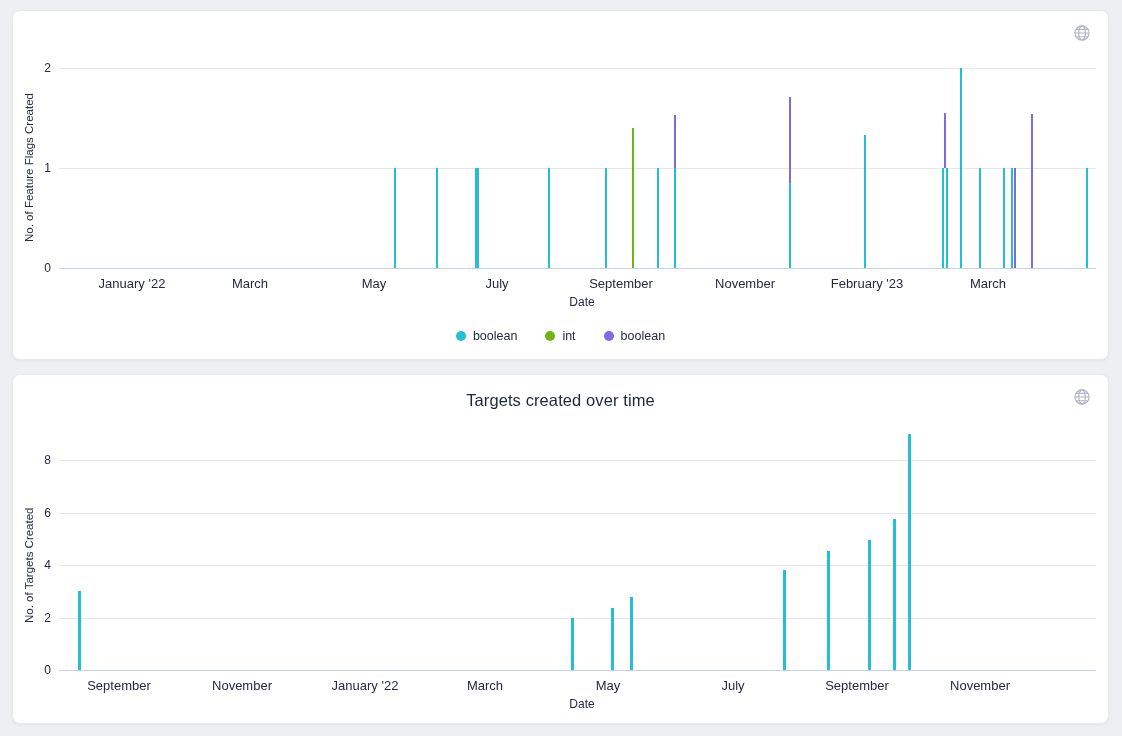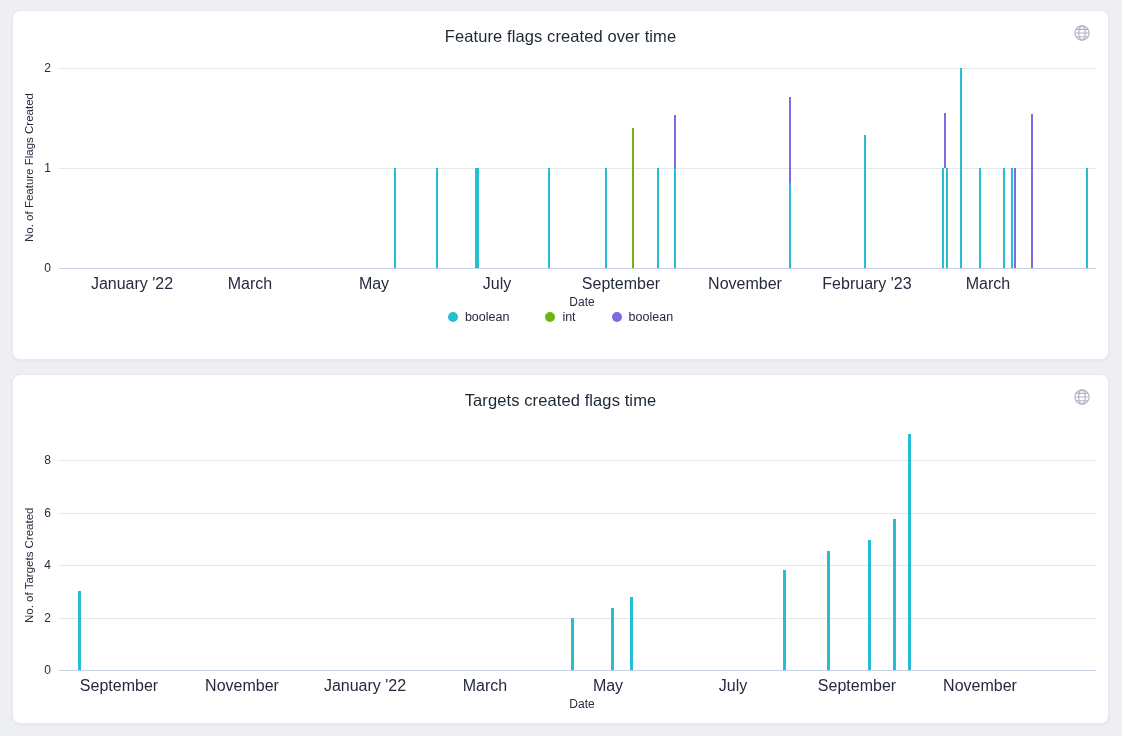--- a/index.html
+++ b/index.html
@@ -29,51 +29,50 @@
   .globe svg *{stroke:var(--icon);fill:none;stroke-width:1.15}
   .plot{position:absolute;left:0;top:0;right:0;bottom:0}
   .gridline{position:absolute;height:1px;background:var(--grid)}
   .axis-line{position:absolute;height:1px;background:var(--axisline)}
   .y-tick{
     position:absolute;left:0;width:38px;text-align:right;
     font-size:12px;line-height:14px;color:var(--label);
   }
   .x-tick{
     position:absolute;transform:translateX(-50%);white-space:nowrap;
-    font-size:16px;line-height:14px;color:var(--label);
+    font-size:13px;line-height:14px;color:var(--label);
   }
   .bar{position:absolute}
   .y-title{
     position:absolute;left:8px;width:16px;display:flex;align-items:center;justify-content:center;
     writing-mode:vertical-rl;transform:rotate(180deg);
     font-size:11.5px;color:var(--label);white-space:nowrap;
   }
   .card-1 .y-title{top:56px;height:201px}
   .card-2 .y-title{top:85px;height:210px}
   .x-title{
     position:absolute;transform:translateX(-50%);
     font-size:12px;line-height:14px;color:var(--label);
   }
   .card-1 .x-title{left:569px;top:284px}
   .card-2 .x-title{left:569px;top:322px}
   .legend{
-    position:absolute;left:0;right:0;top:298px;height:16px;
-    display:flex;justify-content:center;align-items:center;gap:36px;
+    position:absolute;left:0;right:0;top:317px;height:16px;
+    display:flex;justify-content:center;align-items:center;gap:28px;
   }
   .legend-item{display:flex;align-items:center;gap:7px;cursor:pointer}
   .legend-dot{width:10px;height:10px;border-radius:50%;flex:none}
   .legend-label{font-size:12.5px;line-height:13px;color:var(--label)}
 </style>
 </head>
 <body style="background: rgb(237, 239, 242);">
 
 <div class="page">
 
   <section class="card card-1">
-    <h2 class="chart-title">Feature flags created over time</h2>
     <span class="globe">
       <svg viewBox="0 0 18 18" width="18" height="18">
         <circle cx="9" cy="9" r="7.1"></circle>
         <ellipse cx="9" cy="9" rx="3.3" ry="7.1"></ellipse>
         <path d="M1.9 9h14.2M3 5.3h12M3 12.7h12"></path>
       </svg>
     </span>
     <div class="y-title">No. of Feature Flags Created</div>
     <div class="plot">
         <div class="axis-line" style="left: 46px; top: 257px; width: 1037px;"></div>
@@ -124,21 +123,21 @@
           <span class="legend-label">int</span>
         </div>
         <div class="legend-item">
           <span class="legend-dot" style="background: rgb(130, 105, 226);"></span>
           <span class="legend-label">boolean</span>
         </div>
       </div>
   </section>
 
   <section class="card card-2">
-    <h2 class="chart-title">Targets created flags time</h2>
+    <h2 class="chart-title">Targets created over time</h2>
     <span class="globe">
       <svg viewBox="0 0 18 18" width="18" height="18">
         <circle cx="9" cy="9" r="7.1"></circle>
         <ellipse cx="9" cy="9" rx="3.3" ry="7.1"></ellipse>
         <path d="M1.9 9h14.2M3 5.3h12M3 12.7h12"></path>
       </svg>
     </span>
     <div class="y-title">No. of Targets Created</div>
     <div class="plot">
         <div class="axis-line" style="left: 46px; top: 295px; width: 1037px;"></div>

